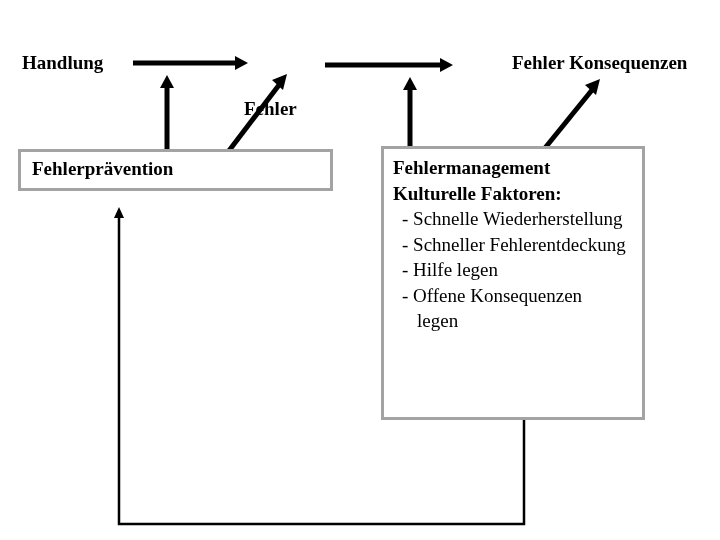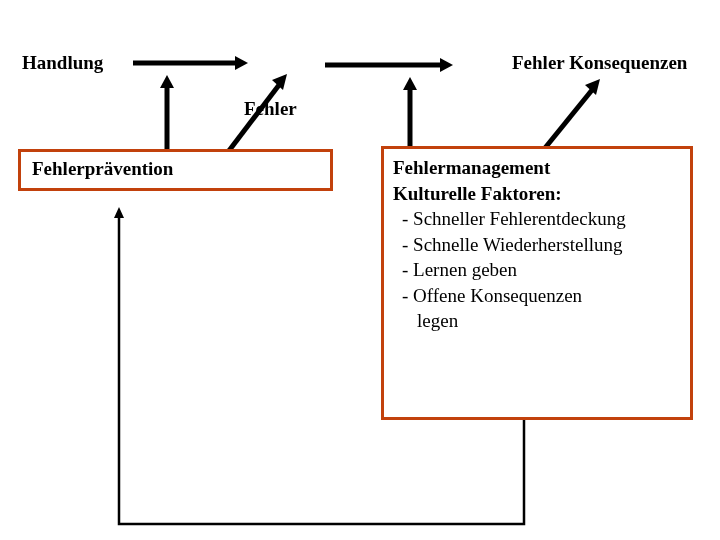--- a/index.html
+++ b/index.html
@@ -33,34 +33,34 @@
     line-height: 1;
     white-space: nowrap;
     color: #000000;
   }
   #label-handlung { left: 22px; top: 53px; }
   #label-fehler   { left: 244px; top: 53px; margin-top: 46px; }
   #label-konseq   { left: 472px; top: 53px; margin-left: 40px; }
 
   .box {
     position: absolute;
-    border: 3px solid #c2410c;
+    border: 3px solid #a3a3a3;
     background: #ffffff;
     box-sizing: border-box;
   }
   #box-praevention {
     left: 18px;
     top: 149px;
     width: 315px;
     height: 42px;
   }
   #box-management {
     left: 381px;
     top: 146px;
-    width: 312px;
+    width: 264px;
     height: 274px;
   }
   .box-inner {
     position: absolute;
     left: 0; top: 0;
     width: 100%;
     height: 100%;
     box-sizing: border-box;
   }
   #praevention-text {
@@ -142,21 +142,21 @@
   <div class="node-label" id="label-konseq">Fehler Konsequenzen</div>
 
   <div class="box" id="box-praevention">
     <div class="box-inner" id="praevention-text">Fehlerprävention</div>
   </div>
 
   <div class="box" id="box-management">
     <div class="box-inner" id="management-text">
       <div class="hdr">Fehlermanagement</div>
       <div class="hdr">Kulturelle Faktoren:</div>
+      <div class="bullet">- Schnelle Wiederherstellung</div>
       <div class="bullet">- Schneller Fehlerentdeckung</div>
-      <div class="bullet">- Schnelle Wiederherstellung</div>
-      <div class="bullet">- Lernen geben</div>
+      <div class="bullet">- Hilfe legen</div>
       <div class="bullet">- Offene Konsequenzen</div>
       <div class="cont">legen</div>
     </div>
   </div>
 
 </div>
 
 </body></html>

